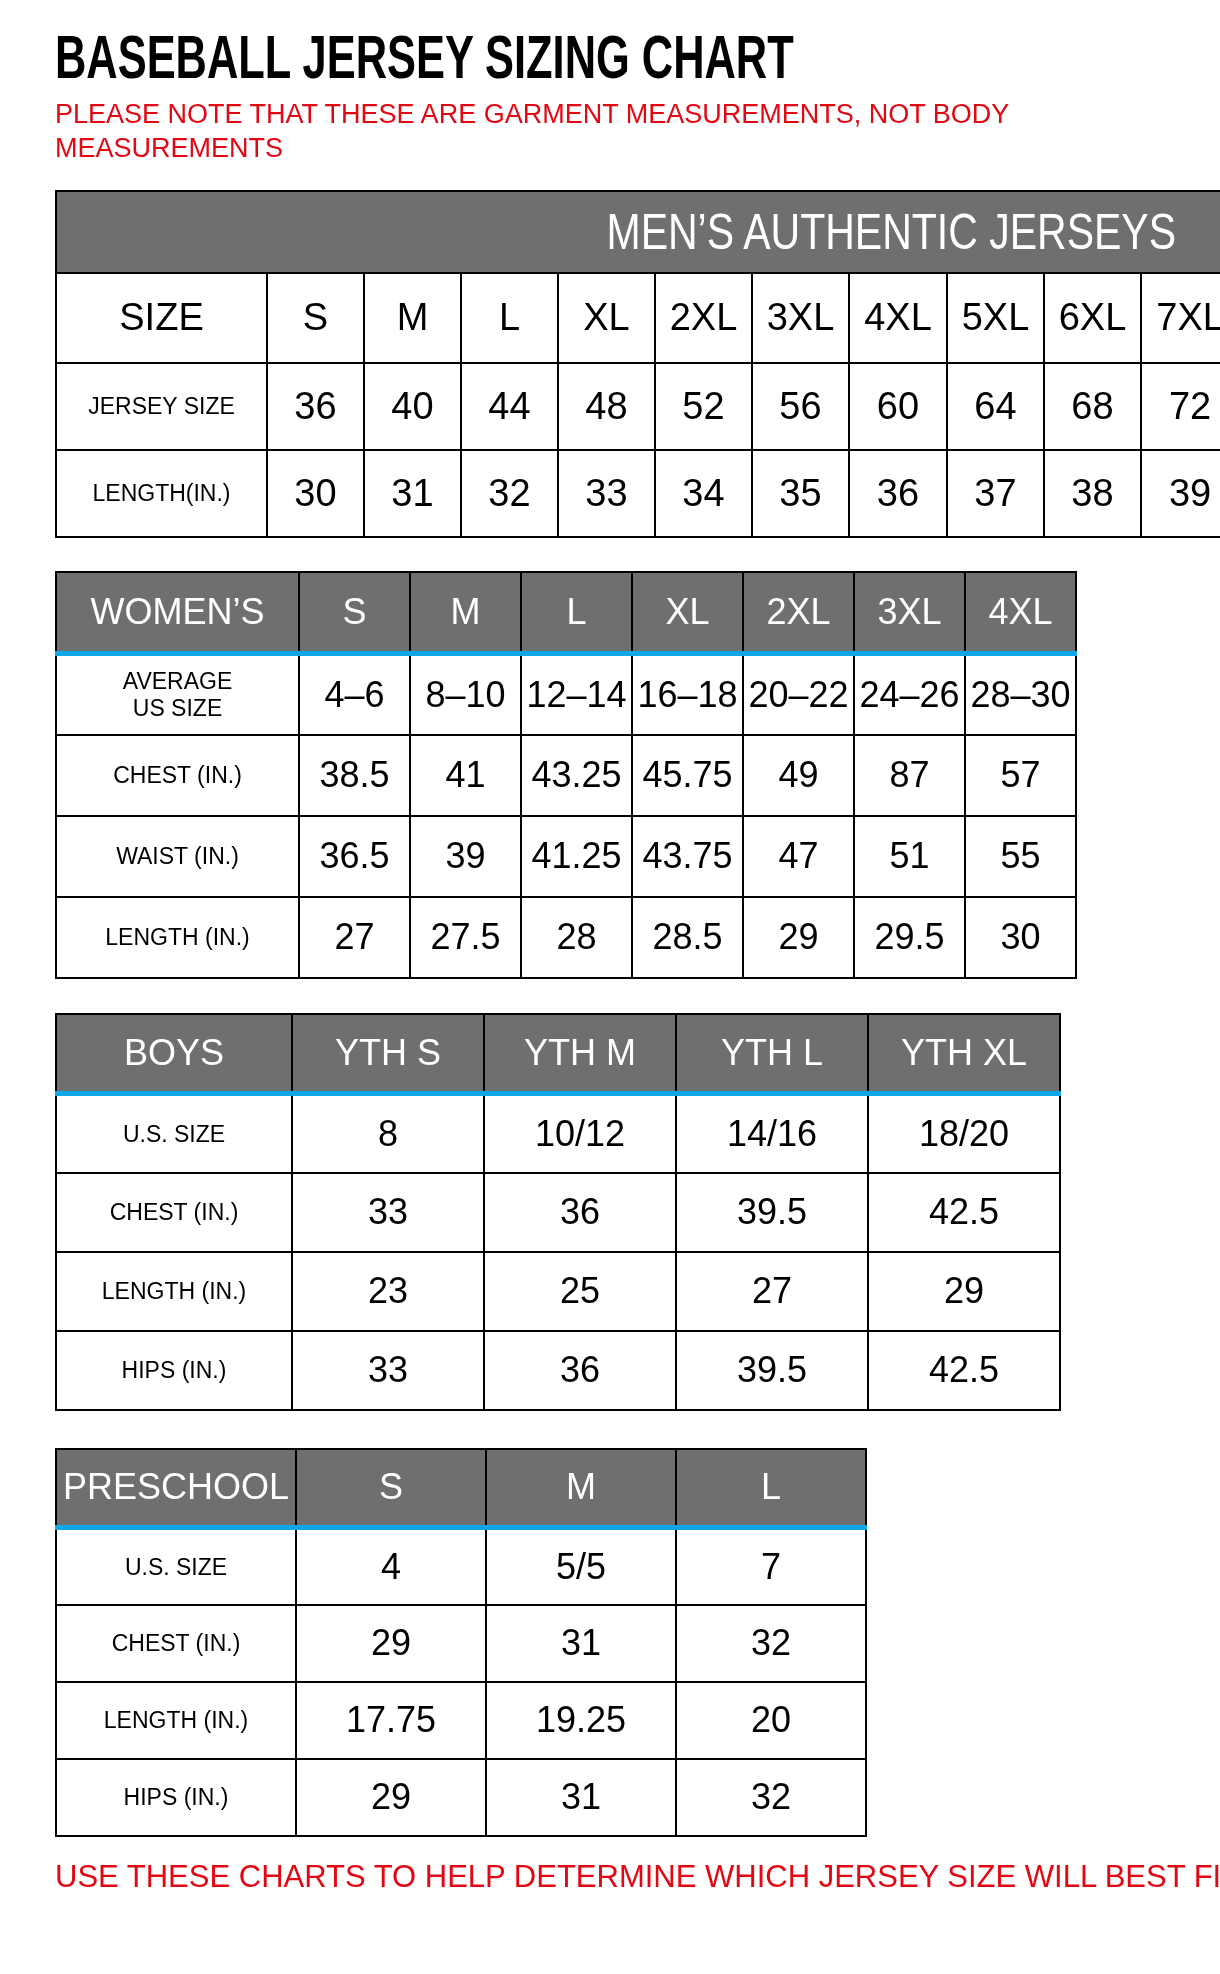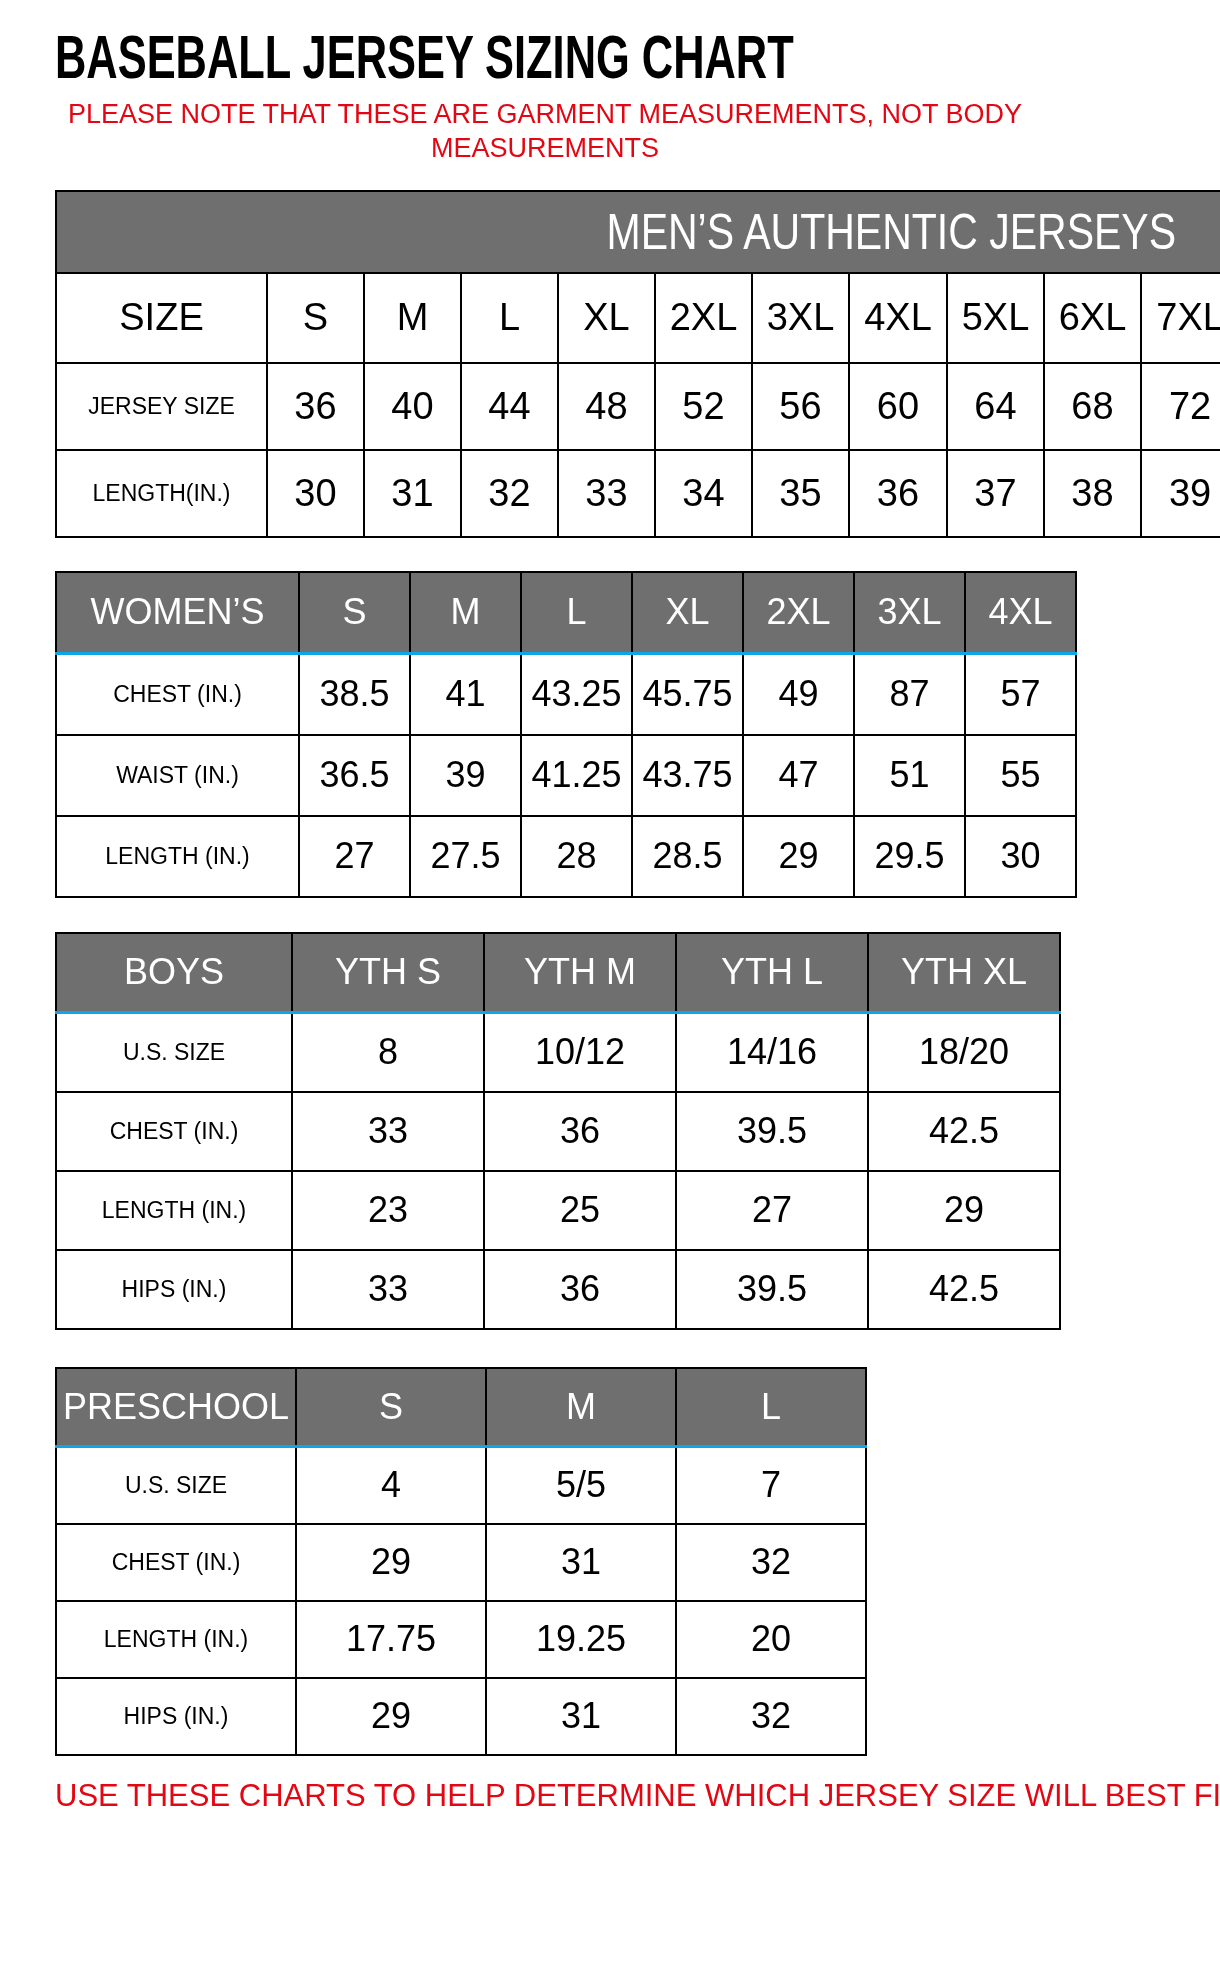--- a/index.html
+++ b/index.html
@@ -27,40 +27,39 @@
     white-space: nowrap;
     margin-top: 6px;
   }
   .note {
     color: var(--red);
     font-size: 27px;
     line-height: 1.25;
     margin-top: 10px;
     white-space: pre-line;
     width: 980px;
-    text-align: center;
   }
 
   table.sizing {
     border-collapse: collapse;
     table-layout: fixed;
     margin-top: 33px;
   }
   table.sizing td {
     border: 2px solid #000;
     text-align: center;
     vertical-align: middle;
     overflow: hidden;
   }
   tr.banner td {
     background: var(--gray);
     color: #fff;
     font-size: 36px;
   }
-  tr.banner.thick td { border-bottom: 3px solid #0ea5e9; }
+  tr.banner.thick td { border-bottom: 5px solid #0ea5e9; }
   td.rowlabel { font-size: 23px; white-space: pre-line; line-height: 1.15; }
   td.val { font-size: 36px; }
 
   .cond { display: inline-block; transform: scaleX(0.82); transform-origin: center; white-space: nowrap; }
 
   
   table.mens { width: 1183px; margin-top: 24px; }
   table.mens tr.banner td { height: 82px; font-size: 50px; text-align: right; }
   table.mens tr.sizesrow td { height: 90px; font-size: 38px; }
   table.mens tr.datarow td { height: 87px; }
@@ -172,20 +171,31 @@
       <tbody>
           <tr class="banner thick">
         <td>WOMEN’S</td>
         <td>S</td>
         <td>M</td>
         <td>L</td>
         <td>XL</td>
         <td>2XL</td>
         <td>3XL</td>
         <td>4XL</td>
+      </tr>
+      <tr class="datarow">
+        <td class="rowlabel">AVERAGE
+US SIZE</td>
+        <td class="val">4–6</td>
+        <td class="val">8–10</td>
+        <td class="val">12–14</td>
+        <td class="val">16–18</td>
+        <td class="val">20–22</td>
+        <td class="val">24–26</td>
+        <td class="val">28–30</td>
       </tr>
       <tr class="datarow">
         <td class="rowlabel">CHEST (IN.)</td>
         <td class="val">38.5</td>
         <td class="val">41</td>
         <td class="val">43.25</td>
         <td class="val">45.75</td>
         <td class="val">49</td>
         <td class="val">87</td>
         <td class="val">57</td>

